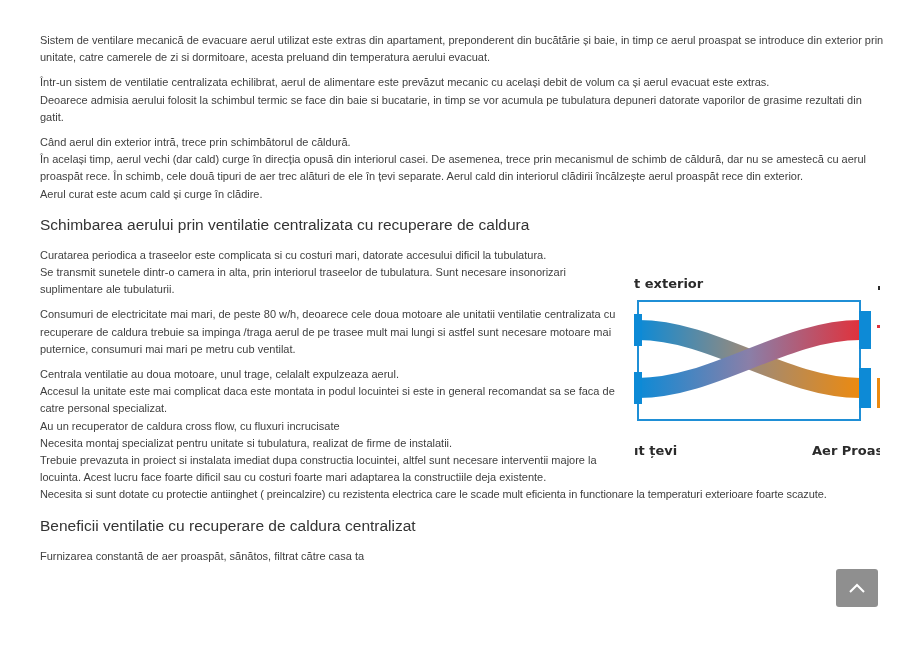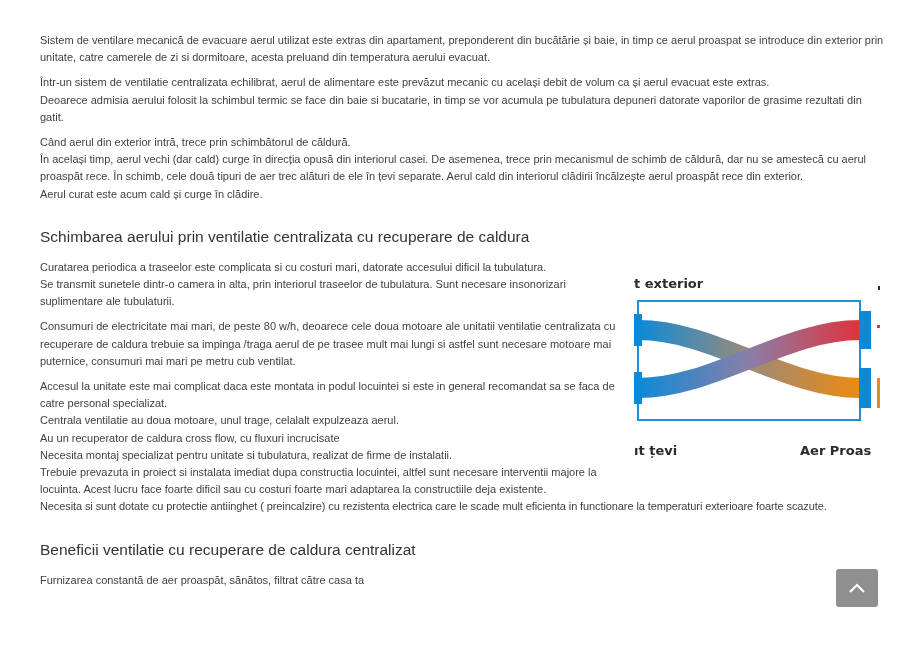--- a/index.html
+++ b/index.html
@@ -1,20 +1,20 @@
 <!DOCTYPE html>
 <html><head>
   <meta charset="utf-8">
   <style>
     html, body { margin: 0; padding: 0; background: #ffffff; }
     body { width: 920px; height: 650px; overflow: hidden; position: relative;
            font-family: "Liberation Sans", sans-serif; color: #444444; }
     .content { position: absolute; left: 40px; top: 32px; width: 845px; }
     p { margin: 0 0 8px 0; font-size: 11px; line-height: 17.2px; color: #3f3f3f; }
-    h2 { margin: 24px 0 12px 0; font-weight: normal; font-size: 15.5px; line-height: 20px; color: #333333; }
+    h2 { margin: 12px 0 12px 0; font-weight: normal; font-size: 15.5px; line-height: 20px; color: #333333; }
     .line { display: block; }
     .narrow { width: 580px; }
     .figure { position: absolute; left: 634px; top: 270px; width: 246px; height: 195px; overflow: hidden; }
     .fig-label { position: absolute; font-family: "DejaVu Sans", sans-serif; font-weight: bold;
                  font-size: 13px; color: #2b2b2b; white-space: nowrap; }
     .scroll-top { position: absolute; left: 836px; top: 569px; width: 42px; height: 38px;
                   background: #8f8f8f; border-radius: 3px; display: flex; align-items: center;
                   justify-content: center; cursor: pointer; }
   </style>
 </head>
@@ -31,35 +31,35 @@
     <span class="line">În același timp, aerul vechi (dar cald) curge în direcția opusă din interiorul casei. De asemenea, trece prin mecanismul de schimb de căldură, dar nu se amestecă cu aerul proaspăt rece. În schimb, cele două tipuri de aer trec alături de ele în țevi separate. Aerul cald din interiorul clădirii încălzește aerul proaspăt rece din exterior.</span>
     <span class="line">Aerul curat este acum cald și curge în clădire.</span>
   </p>
   <h2>Schimbarea aerului prin ventilatie centralizata cu recuperare de caldura</h2>
   <p class="narrow">
     <span class="line">Curatarea periodica a traseelor este complicata si cu costuri mari, datorate accesului dificil la tubulatura.</span>
     <span class="line">Se transmit sunetele dintr-o camera in alta, prin interiorul traseelor de tubulatura. Sunt necesare insonorizari suplimentare ale tubulaturii.</span>
   </p>
   <p class="narrow">Consumuri de electricitate mai mari, de peste 80 w/h, deoarece cele doua motoare ale unitatii ventilatie centralizata cu recuperare de caldura trebuie sa impinga /traga aerul de pe trasee mult mai lungi si astfel sunt necesare motoare mai puternice, consumuri mai mari pe metru cub ventilat.</p>
   <p>
+    <span class="line narrow">Centrala ventilatie au doua motoare, unul trage, celalalt expulzeaza aerul.</span>
     <span class="line narrow">Accesul la unitate este mai complicat daca este montata in podul locuintei si este in general recomandat sa se faca de catre personal specializat.</span>
-    <span class="line narrow">Centrala ventilatie au doua motoare, unul trage, celalalt expulzeaza aerul.</span>
     <span class="line narrow">Au un recuperator de caldura cross flow, cu fluxuri incrucisate</span>
     <span class="line narrow">Necesita montaj specializat pentru unitate si tubulatura, realizat de firme de instalatii.</span>
     <span class="line narrow">Trebuie prevazuta in proiect si instalata imediat dupa constructia locuintei, altfel sunt necesare interventii majore la locuinta. Acest lucru face foarte dificil sau cu costuri foarte mari adaptarea la constructiile deja existente.</span>
     <span class="line" style="white-space:nowrap;letter-spacing:-0.1px;">Necesita si sunt dotate cu protectie antiinghet ( preincalzire) cu rezistenta electrica care le scade mult eficienta in functionare la temperaturi exterioare foarte scazute.</span>
   </p>
   <h2>Beneficii ventilatie cu recuperare de caldura centralizat</h2>
   <p>Furnizarea constantă de aer proaspăt, sănătos, filtrat către casa ta</p>
 </div>
 
 <div class="figure">
   <span class="fig-label" style="left:0px;top:6px;">t exterior</span>
   <span class="fig-label" style="left:0px;top:173px;">ıt țevi</span>
-  <span class="fig-label" style="left:166px;top:173px;">Aer Proas</span>
+  <span class="fig-label" style="left:178px;top:173px;">Aer Proas</span>
   <svg width="246" height="195" viewBox="0 0 246 195">
     <defs>
       <linearGradient id="gUp" x1="0" y1="0" x2="1" y2="0">
         <stop offset="0" stop-color="#0d8ad6"></stop>
         <stop offset="0.5" stop-color="#8a7fa8"></stop>
         <stop offset="1" stop-color="#e0323c"></stop>
       </linearGradient>
       <linearGradient id="gDown" x1="0" y1="0" x2="1" y2="0">
         <stop offset="0" stop-color="#0d8ad6"></stop>
         <stop offset="0.5" stop-color="#9c8a7a"></stop>

